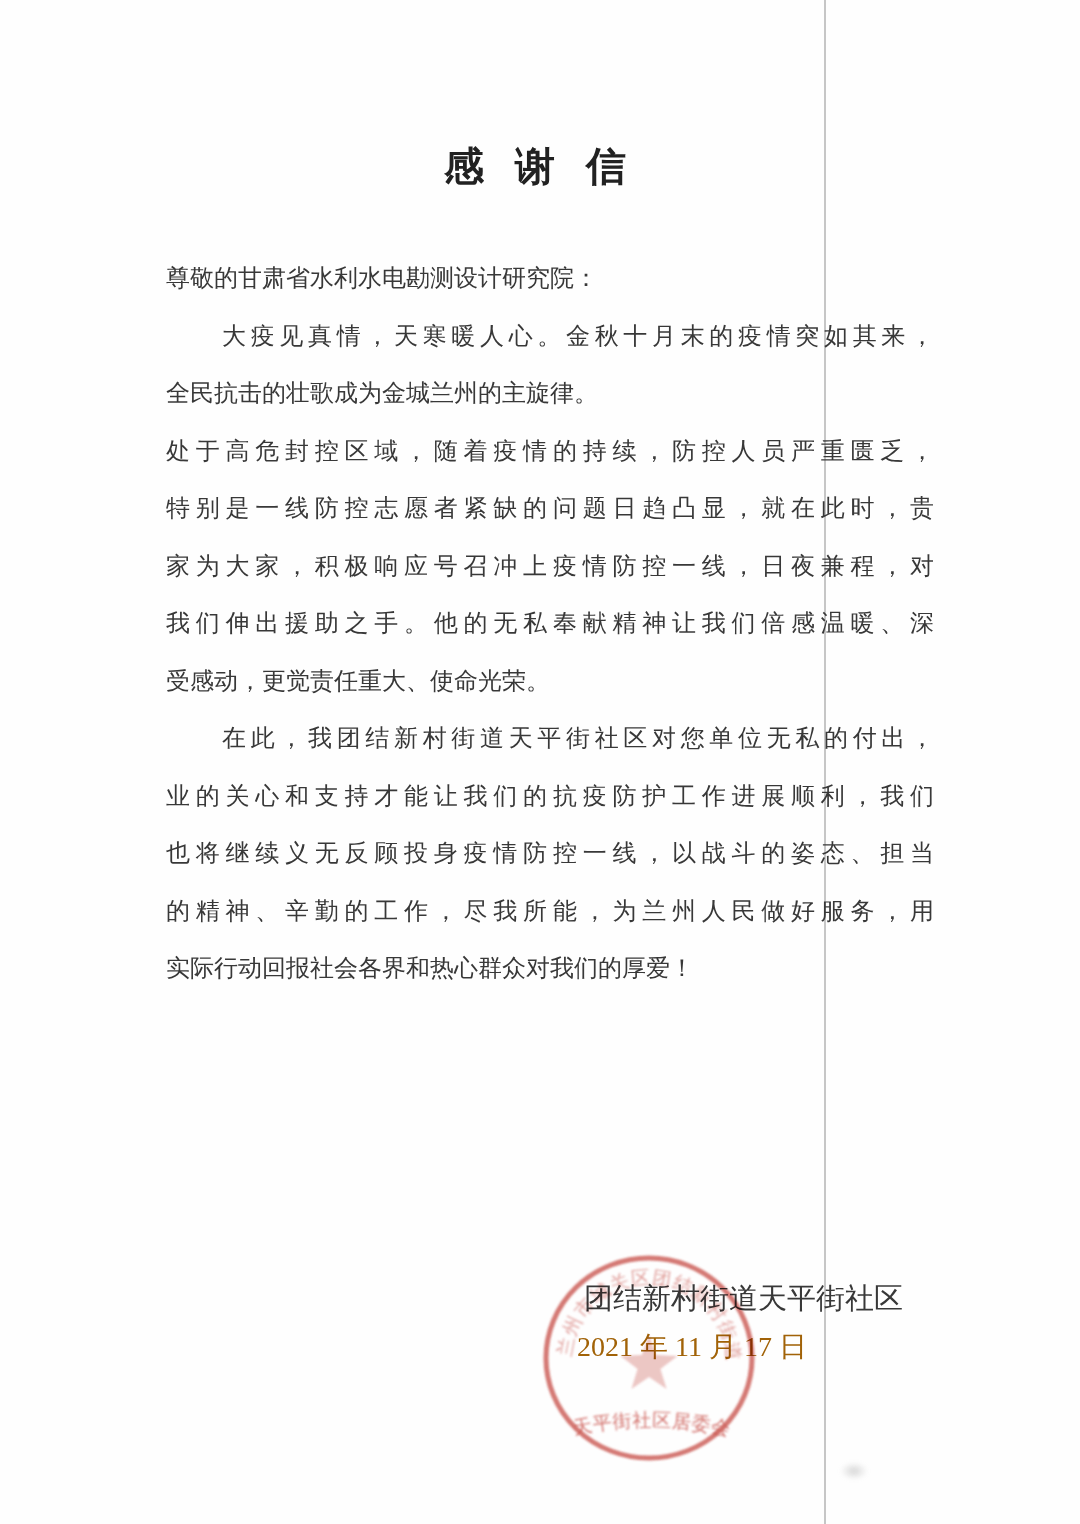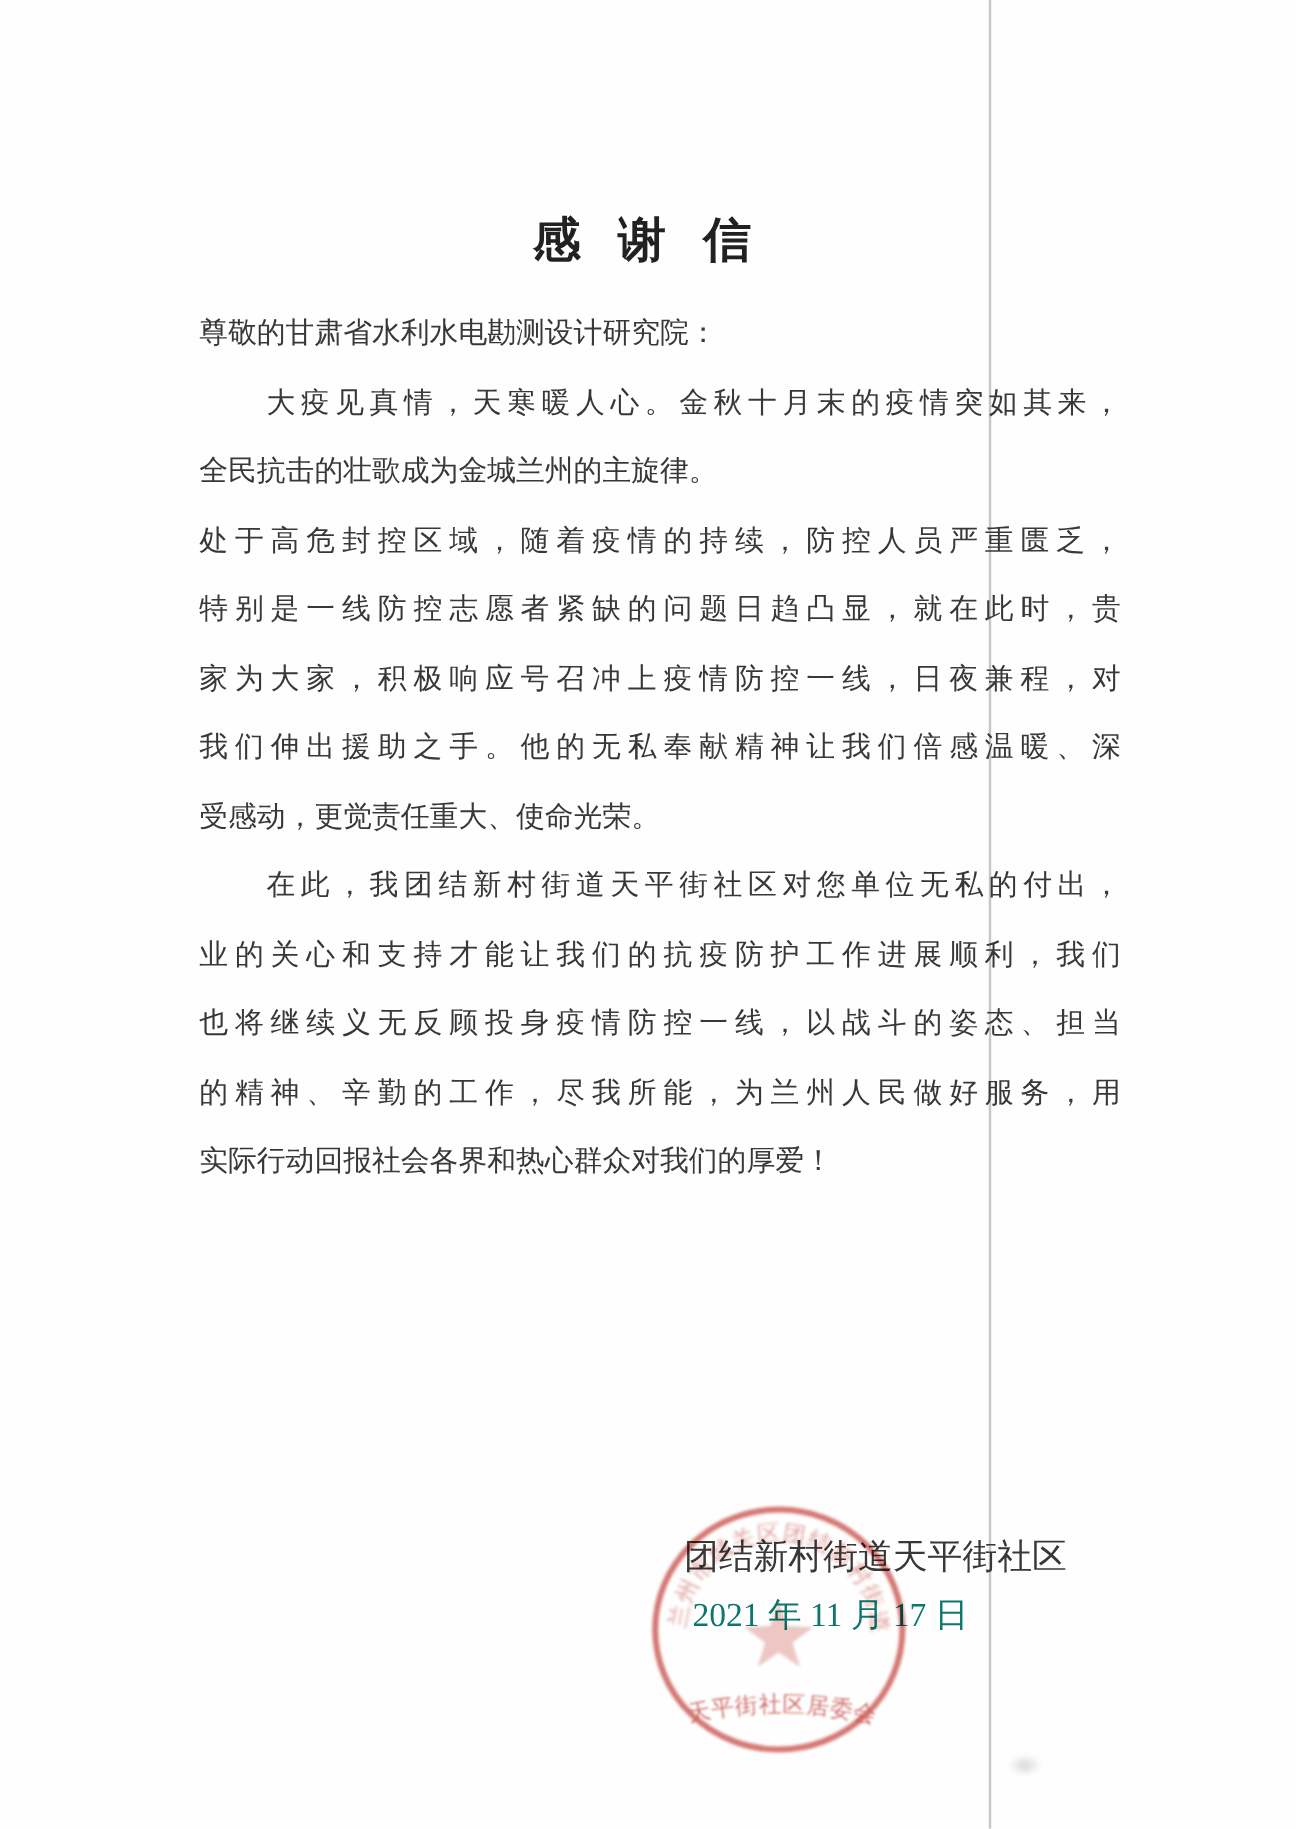--- a/index.html
+++ b/index.html
@@ -17,42 +17,41 @@
     width: 2px; height: 1524px;
     background: #bcbcbc; opacity: .85;
   }
 
   .doc-title {
     position: absolute; left: 0; top: 139px; width: 1080px;
     text-align: center;
     font-family: "Liberation Sans", "DejaVu Sans", sans-serif;
     font-weight: 700; font-size: 40px; letter-spacing: 10px;
     color: #212121;
-    margin-top: 33px;
   }
 
   .letter-body {
     position: absolute; left: 166px; top: 250px; width: 768px;
     font-size: 24px; color: #383838;
   }
   .line { height: 57.5px; line-height: 57.5px; }
   .indent { text-indent: 56px; }
   .jline {
     text-align: justify;
     text-align-last: justify;
     text-justify: inter-character;
   }
 
   .sig-name {
-    position: absolute; left: 570px; top: 1281px;
+    position: absolute; left: 584px; top: 1281px;
     font-size: 29px; line-height: 1.2; color: #383838;
   }
   .sig-date {
     position: absolute; left: 577px; top: 1330px;
-    font-size: 28px; line-height: 1.2; color: #0f766e;
+    font-size: 28px; line-height: 1.2; color: #a16207;
   }
 
   .seal {
     position: absolute; left: 535px; top: 1252px;
     width: 228px; height: 215px;
     mix-blend-mode: multiply;
     opacity: .92;
   }
 
   .smudge {

